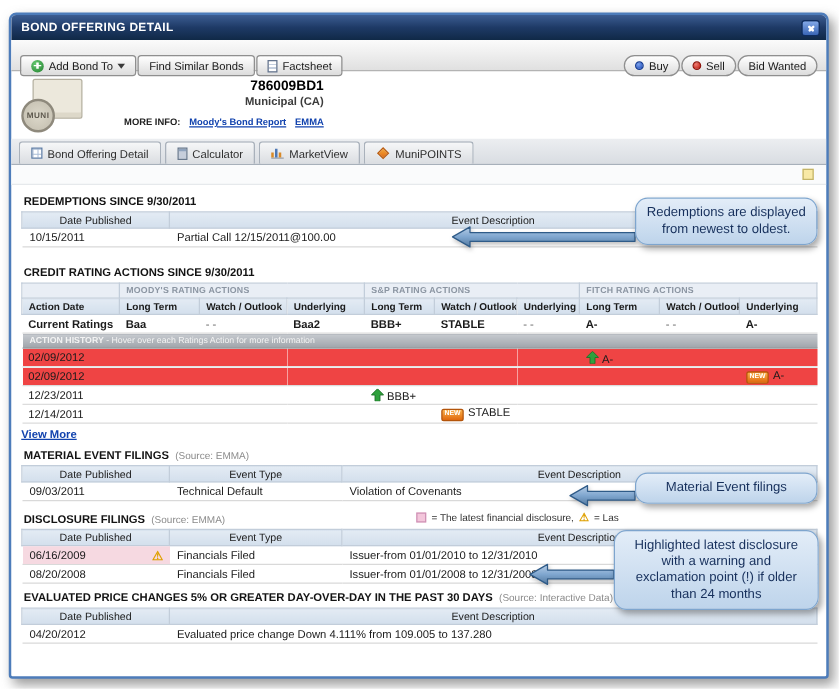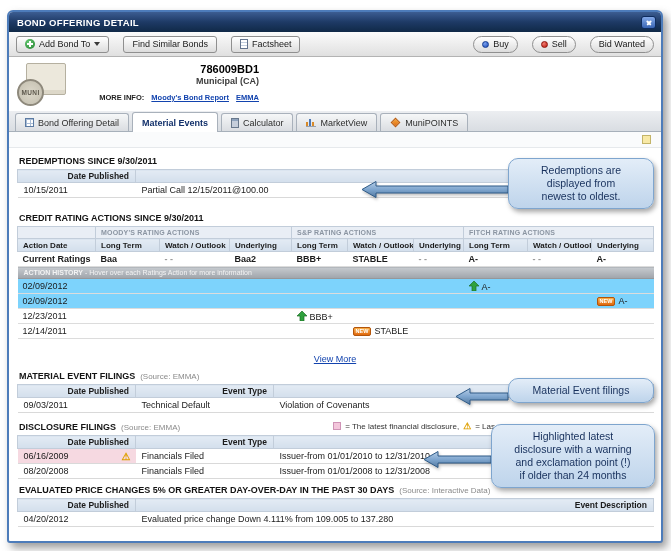--- a/index.html
+++ b/index.html
@@ -16,21 +16,21 @@
             display:flex;align-items:center;padding:0 5px 0 8px;}
   .titlebar-title{flex:1;color:#fff;font-size:9.5px;font-weight:bold;letter-spacing:.3px;}
   .close-btn{width:15px;height:13px;border:1px solid #0e2c5e;border-radius:3px;
              background:linear-gradient(#83a9e8,#3a66b5);position:relative;}
   .close-btn i{position:absolute;left:4px;top:5.5px;width:6px;height:1.5px;background:#fff;border-radius:1px;}
   .close-btn i:first-child{transform:rotate(45deg);}
   .close-btn i:last-child{transform:rotate(-45deg);}
 
   
   .toolbar{height:23px;background:linear-gradient(#fbfbfb,#e0e0e0);border-bottom:1px solid #b3b3b3;
-           display:flex;align-items:center;gap:14px;padding:12px 7px;}
+           display:flex;gap:1px;padding:12px 7px;}
   .tb-btn{display:inline-flex;align-items:center;gap:4px;height:17px;padding:0 8px;
           border:1px solid #8f8f8f;border-radius:3px;background:linear-gradient(#fff,#dcdcdc);
           font-size:9px;color:#1a1a1a;white-space:nowrap;}
   .tb-btn.pill{border-radius:9px;}
   .spacer{flex:1;}
   .plus-icon{width:10px;height:10px;border-radius:50%;flex:none;position:relative;
              background:radial-gradient(circle at 35% 30%,#63c76f,#258231);}
   .plus-icon::before{content:"";position:absolute;left:2.2px;top:4.3px;width:5.6px;height:1.4px;background:#fff;}
   .plus-icon::after{content:"";position:absolute;left:4.3px;top:2.2px;width:1.4px;height:5.6px;background:#fff;}
   .caret-icon{width:0;height:0;border-left:3px solid transparent;border-right:3px solid transparent;
@@ -100,49 +100,49 @@
   .sec-head.mt6{margin-top:6px;}
   .sec-title{font-size:9px;font-weight:bold;color:#131313;}
   .sec-source{font-size:8px;color:#8a8a8a;margin-left:5px;}
   .legend{margin-left:auto;margin-right:158px;display:inline-flex;align-items:center;gap:4px;
           font-size:8px;color:#333;white-space:nowrap;}
   .swatch-pink{width:8px;height:8px;background:#f3c6db;border:1px solid #cf93b6;flex:none;}
   .warn-inline{font-size:9px;color:#dfa000;font-weight:bold;}
 
   table.grid{width:636px;border-collapse:collapse;table-layout:fixed;}
   .grid th{height:13px;background:linear-gradient(#e3ebf4,#d3dfec);border:1px solid #c2cdda;
-           font-size:8.5px;font-weight:bold;color:#1b1b1b;text-align:right;padding:1px 6px;}
+           font-size:8.5px;font-weight:normal;color:#1b1b1b;text-align:center;padding:1px 6px;}
   .grid td{height:15px;border-bottom:1px solid #d9d9d9;font-size:9px;color:#1b1b1b;
            padding:2px 6px;white-space:nowrap;overflow:hidden;position:relative;}
   .grid td.pink{background:#f6d9e1;}
   .warn-abs{position:absolute;right:5px;top:2px;font-size:10px;color:#dfa000;font-weight:bold;}
 
   table.ratings{width:636px;border-collapse:collapse;table-layout:fixed;}
   .ratings th{text-align:left;padding:1px 5px;border:1px solid #c2cdda;white-space:nowrap;overflow:hidden;}
   .ratings .group-row th{height:12px;background:#e9eef5;color:#8b95a2;font-size:7px;
            font-weight:bold;letter-spacing:.2px;}
   .ratings .sub-row th{height:13px;background:linear-gradient(#e3ebf4,#d3dfec);color:#1b1b1b;
            font-size:8px;font-weight:bold;}
   .ratings td{height:15px;font-size:9px;color:#1b1b1b;padding:1px 5px;border-bottom:1px solid #dcdcdc;
               white-space:nowrap;overflow:hidden;}
   .ratings tr.current td{font-weight:bold;margin-left:13px;}
   .ratings td.gray{color:#9a9a9a;}
   .ratings tr.action-bar td{height:12px;background:linear-gradient(#c6cacf,#9fa4aa);color:#f3f3f3;
               font-size:7px;padding:1px 6px;border-bottom:1px solid #96979a;}
-  .ratings tr.hl td{background:#7dd3fc;}
+  .ratings tr.hl td{background:#ef4444;}
   .new-badge{display:inline-block;background:linear-gradient(#f9b04a,#e0680d);border:1px solid #b3540a;
              color:#fff;font-size:5.5px;font-weight:bold;line-height:1;padding:1px 2px;
              border-radius:2px;margin-right:3px;vertical-align:1px;}
   .up-arrow{vertical-align:-1px;margin-right:3px;}
-  .view-more{width:636px;text-align:center;font-size:9px;font-weight:normal;color:#1243ae;
-             text-decoration:underline;margin-top:15px;}
+  .view-more{width:636px;text-align:left;font-size:9px;font-weight:bold;color:#1243ae;
+             text-decoration:underline;margin-top:3px;}
 
   
   .callout-box{position:absolute;z-index:6;background:linear-gradient(#e3edf8,#bed4eb);
-               border:1px solid #7ea5ce;border-radius:10px;padding:5px 21px;font-size:10.5px;
+               border:1px solid #7ea5ce;border-radius:10px;padding:5px 8px;font-size:10.5px;
                line-height:13px;color:#17305c;text-align:center;
                box-shadow:2px 3px 5px rgba(0,0,0,.35);}
   .callout-arrow{position:absolute;z-index:5;filter:drop-shadow(1px 2px 1.5px rgba(0,0,0,.25));}
 </style>
 </head>
 <body>
 
 <div class="window">
 
   <div class="titlebar">
@@ -193,23 +193,20 @@
         <a class="mi-link">Moody's Bond Report</a>
         <a class="mi-link">EMMA</a>
       </div>
     </div>
   </div>
 
   <div class="tabbar" id="tabbar">
       <div class="tab">
         <span class="tab-icon grid"></span>
         <span>Bond Offering Detail</span>
-      </div>
-      <div class="tab active">
-        <span>Material Events</span>
       </div>
       <div class="tab">
         <span class="tab-icon calculator"></span>
         <span>Calculator</span>
       </div>
       <div class="tab">
         <span class="tab-icon chart"></span>
         <span>MarketView</span>
       </div>
       <div class="tab">

